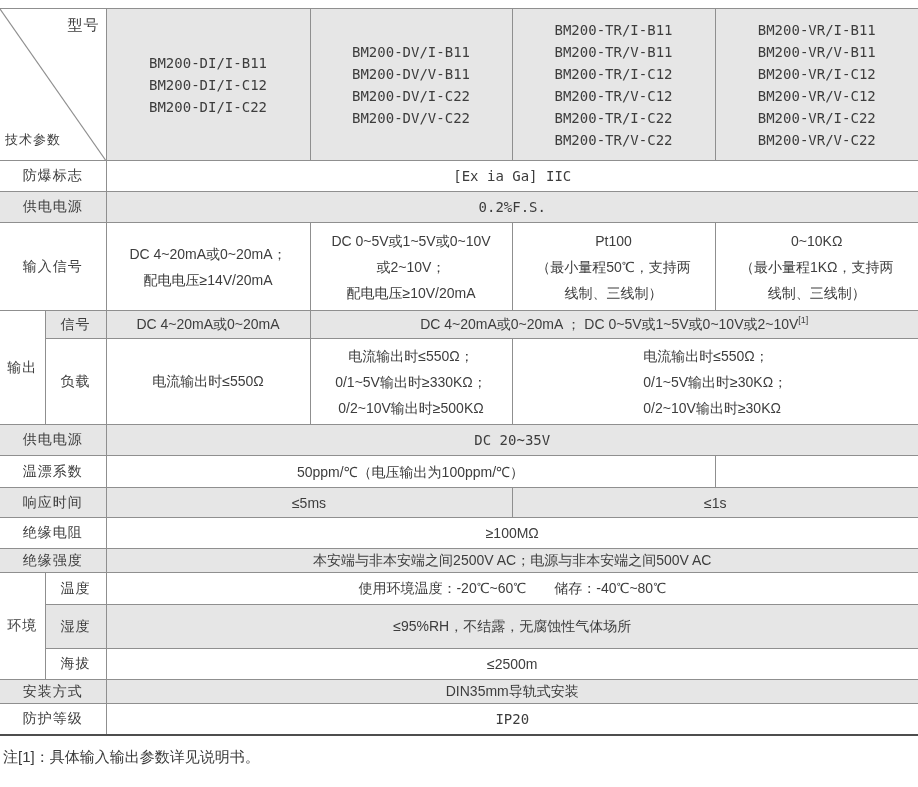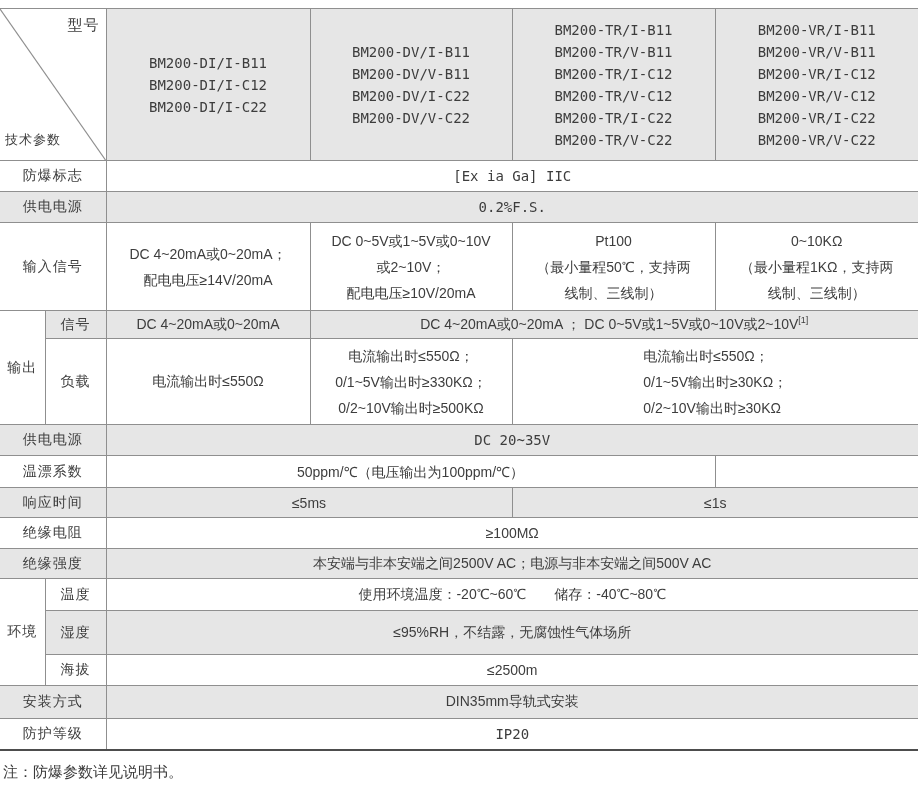--- a/index.html
+++ b/index.html
@@ -153,51 +153,50 @@
         <td colspan="2" class="label gray">响应时间</td>
         <td colspan="2" class="gray">≤5ms</td>
         <td colspan="2" class="gray">≤1s</td>
       </tr>
 
       <tr style="height:31px">
         <td colspan="2" class="label">绝缘电阻</td>
         <td colspan="4">≥100MΩ</td>
       </tr>
 
-      <tr style="height:30px">
+      <tr style="height:24px">
         <td colspan="2" class="label gray">绝缘强度</td>
         <td colspan="4" class="gray">本安端与非本安端之间2500V AC；电源与非本安端之间500V AC</td>
       </tr>
 
       <tr style="height:32px">
         <td rowspan="3" class="label">环境</td>
         <td class="label">温度</td>
         <td colspan="4">使用环境温度：-20℃~60℃　　储存：-40℃~80℃</td>
       </tr>
 
       <tr style="height:44px">
         <td class="label gray">湿度</td>
         <td colspan="4" class="gray">≤95%RH，不结露，无腐蚀性气体场所</td>
       </tr>
 
       <tr style="height:31px">
         <td class="label">海拔</td>
         <td colspan="4">≤2500m</td>
       </tr>
 
-      <tr style="height:33px">
+      <tr style="height:24px">
         <td colspan="2" class="label gray">安装方式</td>
         <td colspan="4" class="gray">DIN35mm导轨式安装</td>
       </tr>
 
       <tr style="height:31px">
         <td colspan="2" class="label no-r">防护等级</td>
         <td colspan="4" class="no-l tech">IP20</td>
       </tr>
 
     </tbody>
   </table>
 
   <div class="notes">
-    <div>注：防爆参数详见说明书。</div>
     <div>注[1]：具体输入输出参数详见说明书。</div>
   </div>
 </div>
 
 </body></html>

